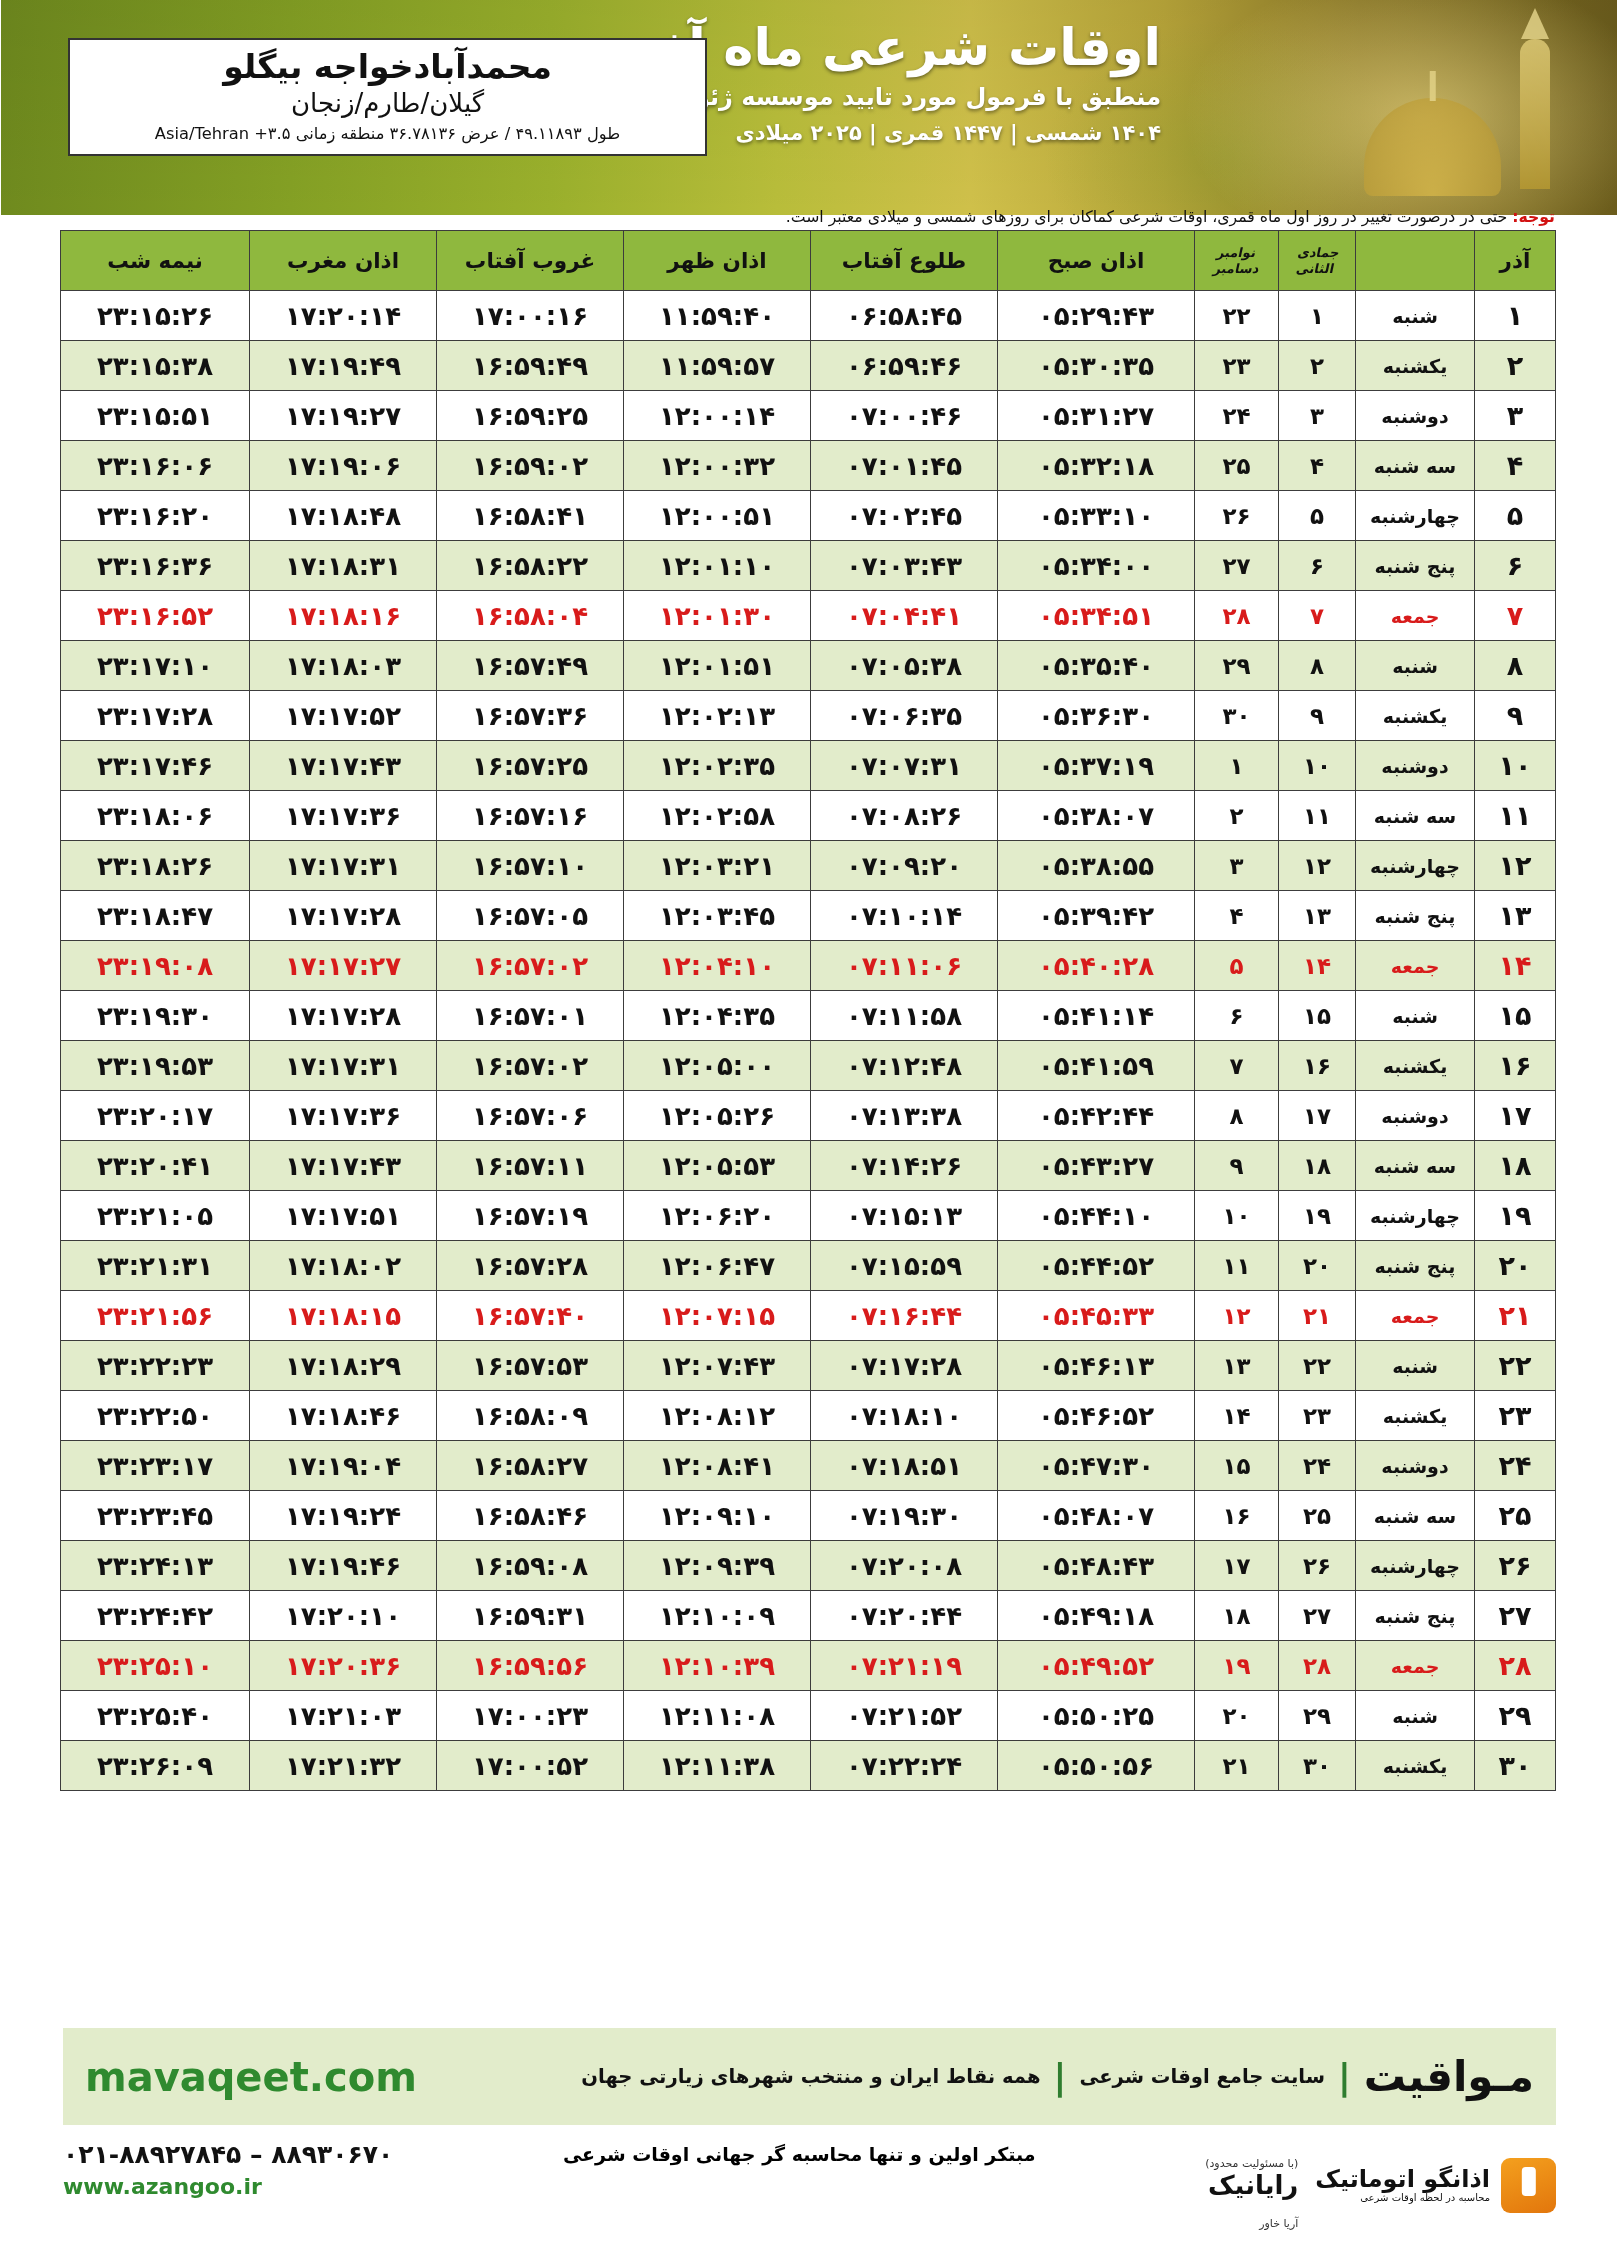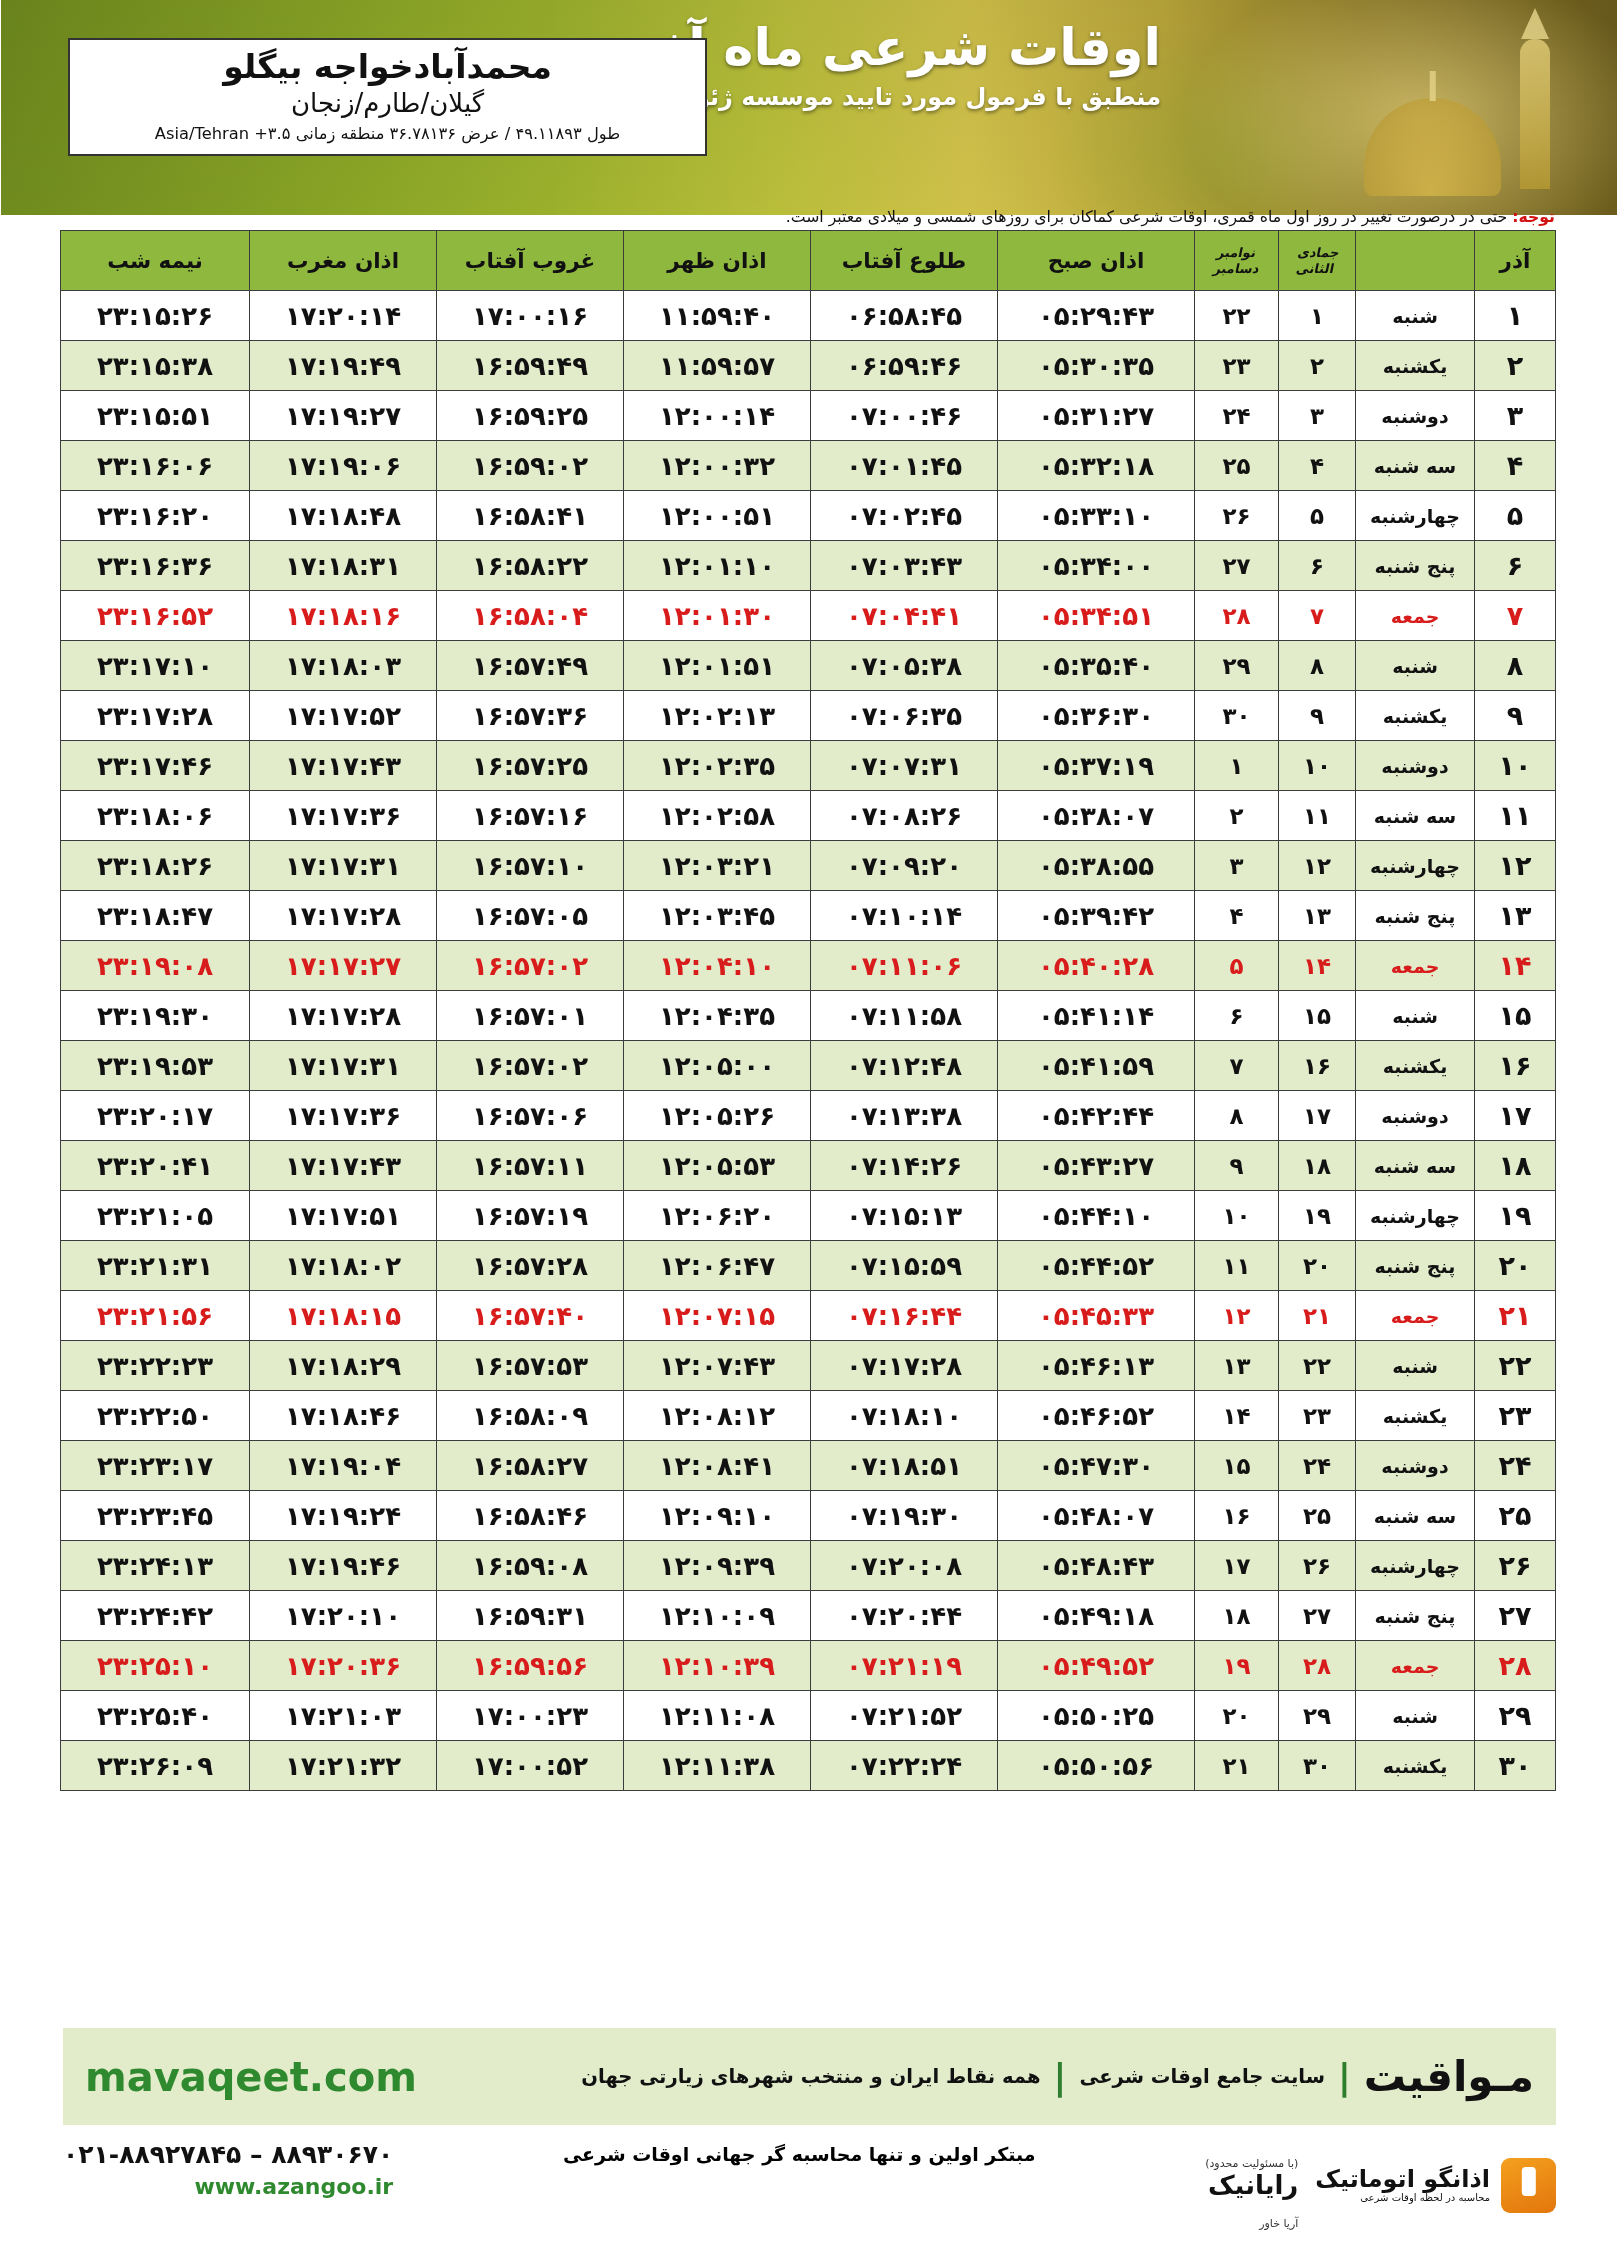--- a/index.html
+++ b/index.html
@@ -214,35 +214,36 @@
     width:14.4px; height:29px; background:#fff; border-radius:3.9px;
   }
   .logo-az-txt { text-align:right; }
   .logo-az-txt .l1 { font-size: 24px; font-weight:bold; color:#111; line-height:1; }
   .logo-az-txt .l2 { font-size: 10px; color:#111; margin-top:1px; }
   .logo-rayanik { text-align:right; }
   .logo-rayanik .r1 { font-size: 26px; font-weight:bold; color:#111; }
   .logo-rayanik .r2 { font-size: 11px; color:#333; margin-top:17px;}
   .fb-mid { text-align:center; }
   .fb-mid .m1 { font-size:19px; color:#000000; font-weight:bold; line-height:1.5; }
-  .fb-left { text-align:right; direction:ltr; }
+  .fb-left { text-align:left; direction:ltr; }
   .fb-left .phone { font-size: 25px; font-weight:bold; color:#111; letter-spacing:0.7px;}
   .fb-left .web  { font-size: 22px; font-weight:bold; color:#2f8a2f; margin-top:5.2px;}
 </style>
 </head>
 <body>
 
 <div class="header">
   <div class="hdr-img-overlay"></div>
   <div class="minaret" style="left:1520px; top:39px;"></div>
   <div class="dome-main"></div>
 
   <div class="title-block">
     <div class="main-title">اوقات شرعی ماه آذر</div>
     <div class="sub-title">منطبق با فرمول مورد تایید موسسه ژئوفیزیک دانشگاه تهران</div>
+    <div class="date-line">۱۴۰۴ شمسی | ۱۴۴۷ قمری | ۲۰۲۵ میلادی</div>
   </div>
 
   <div class="loc-box">
     <div class="loc-city">محمدآبادخواجه بیگلو</div>
     <div class="loc-prov">گیلان/طارم/زنجان</div>
     <div class="loc-geo">طول ۴۹.۱۱۸۹۳ / عرض ۳۶.۷۸۱۳۶  منطقه زمانی ۳.۵+ Asia/Tehran</div>
   </div>
 </div>
 
 <div class="notice">

